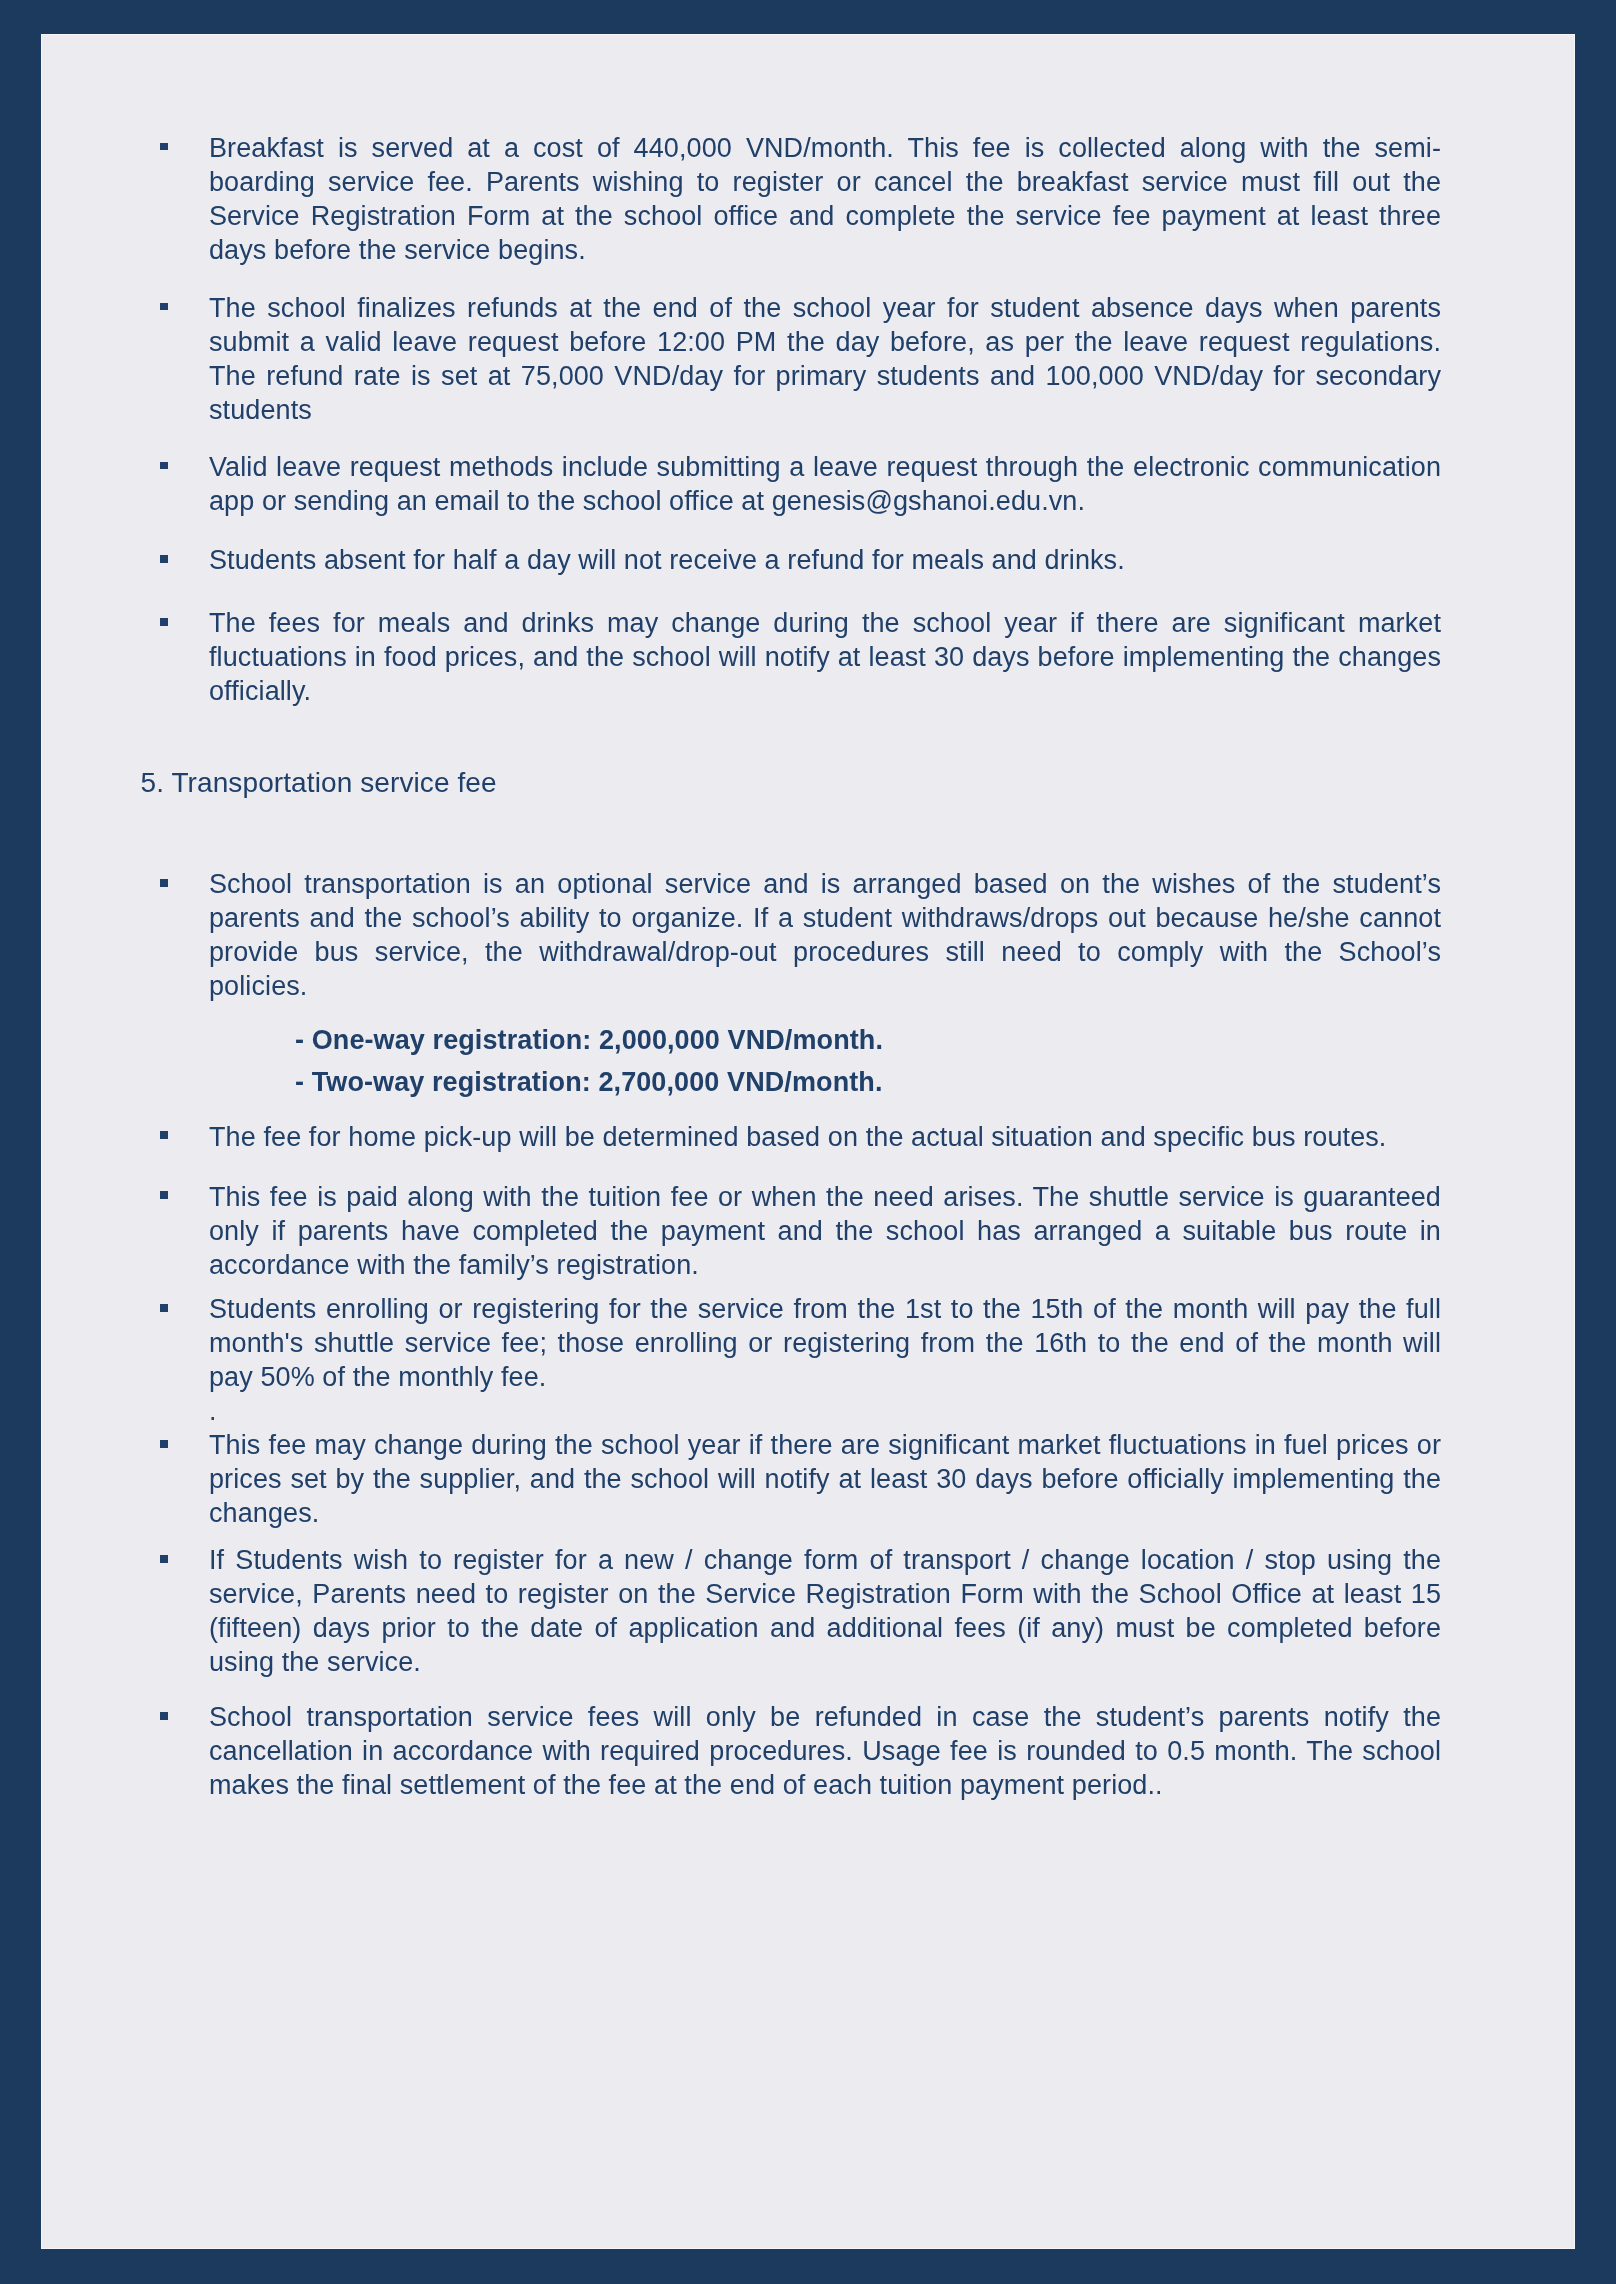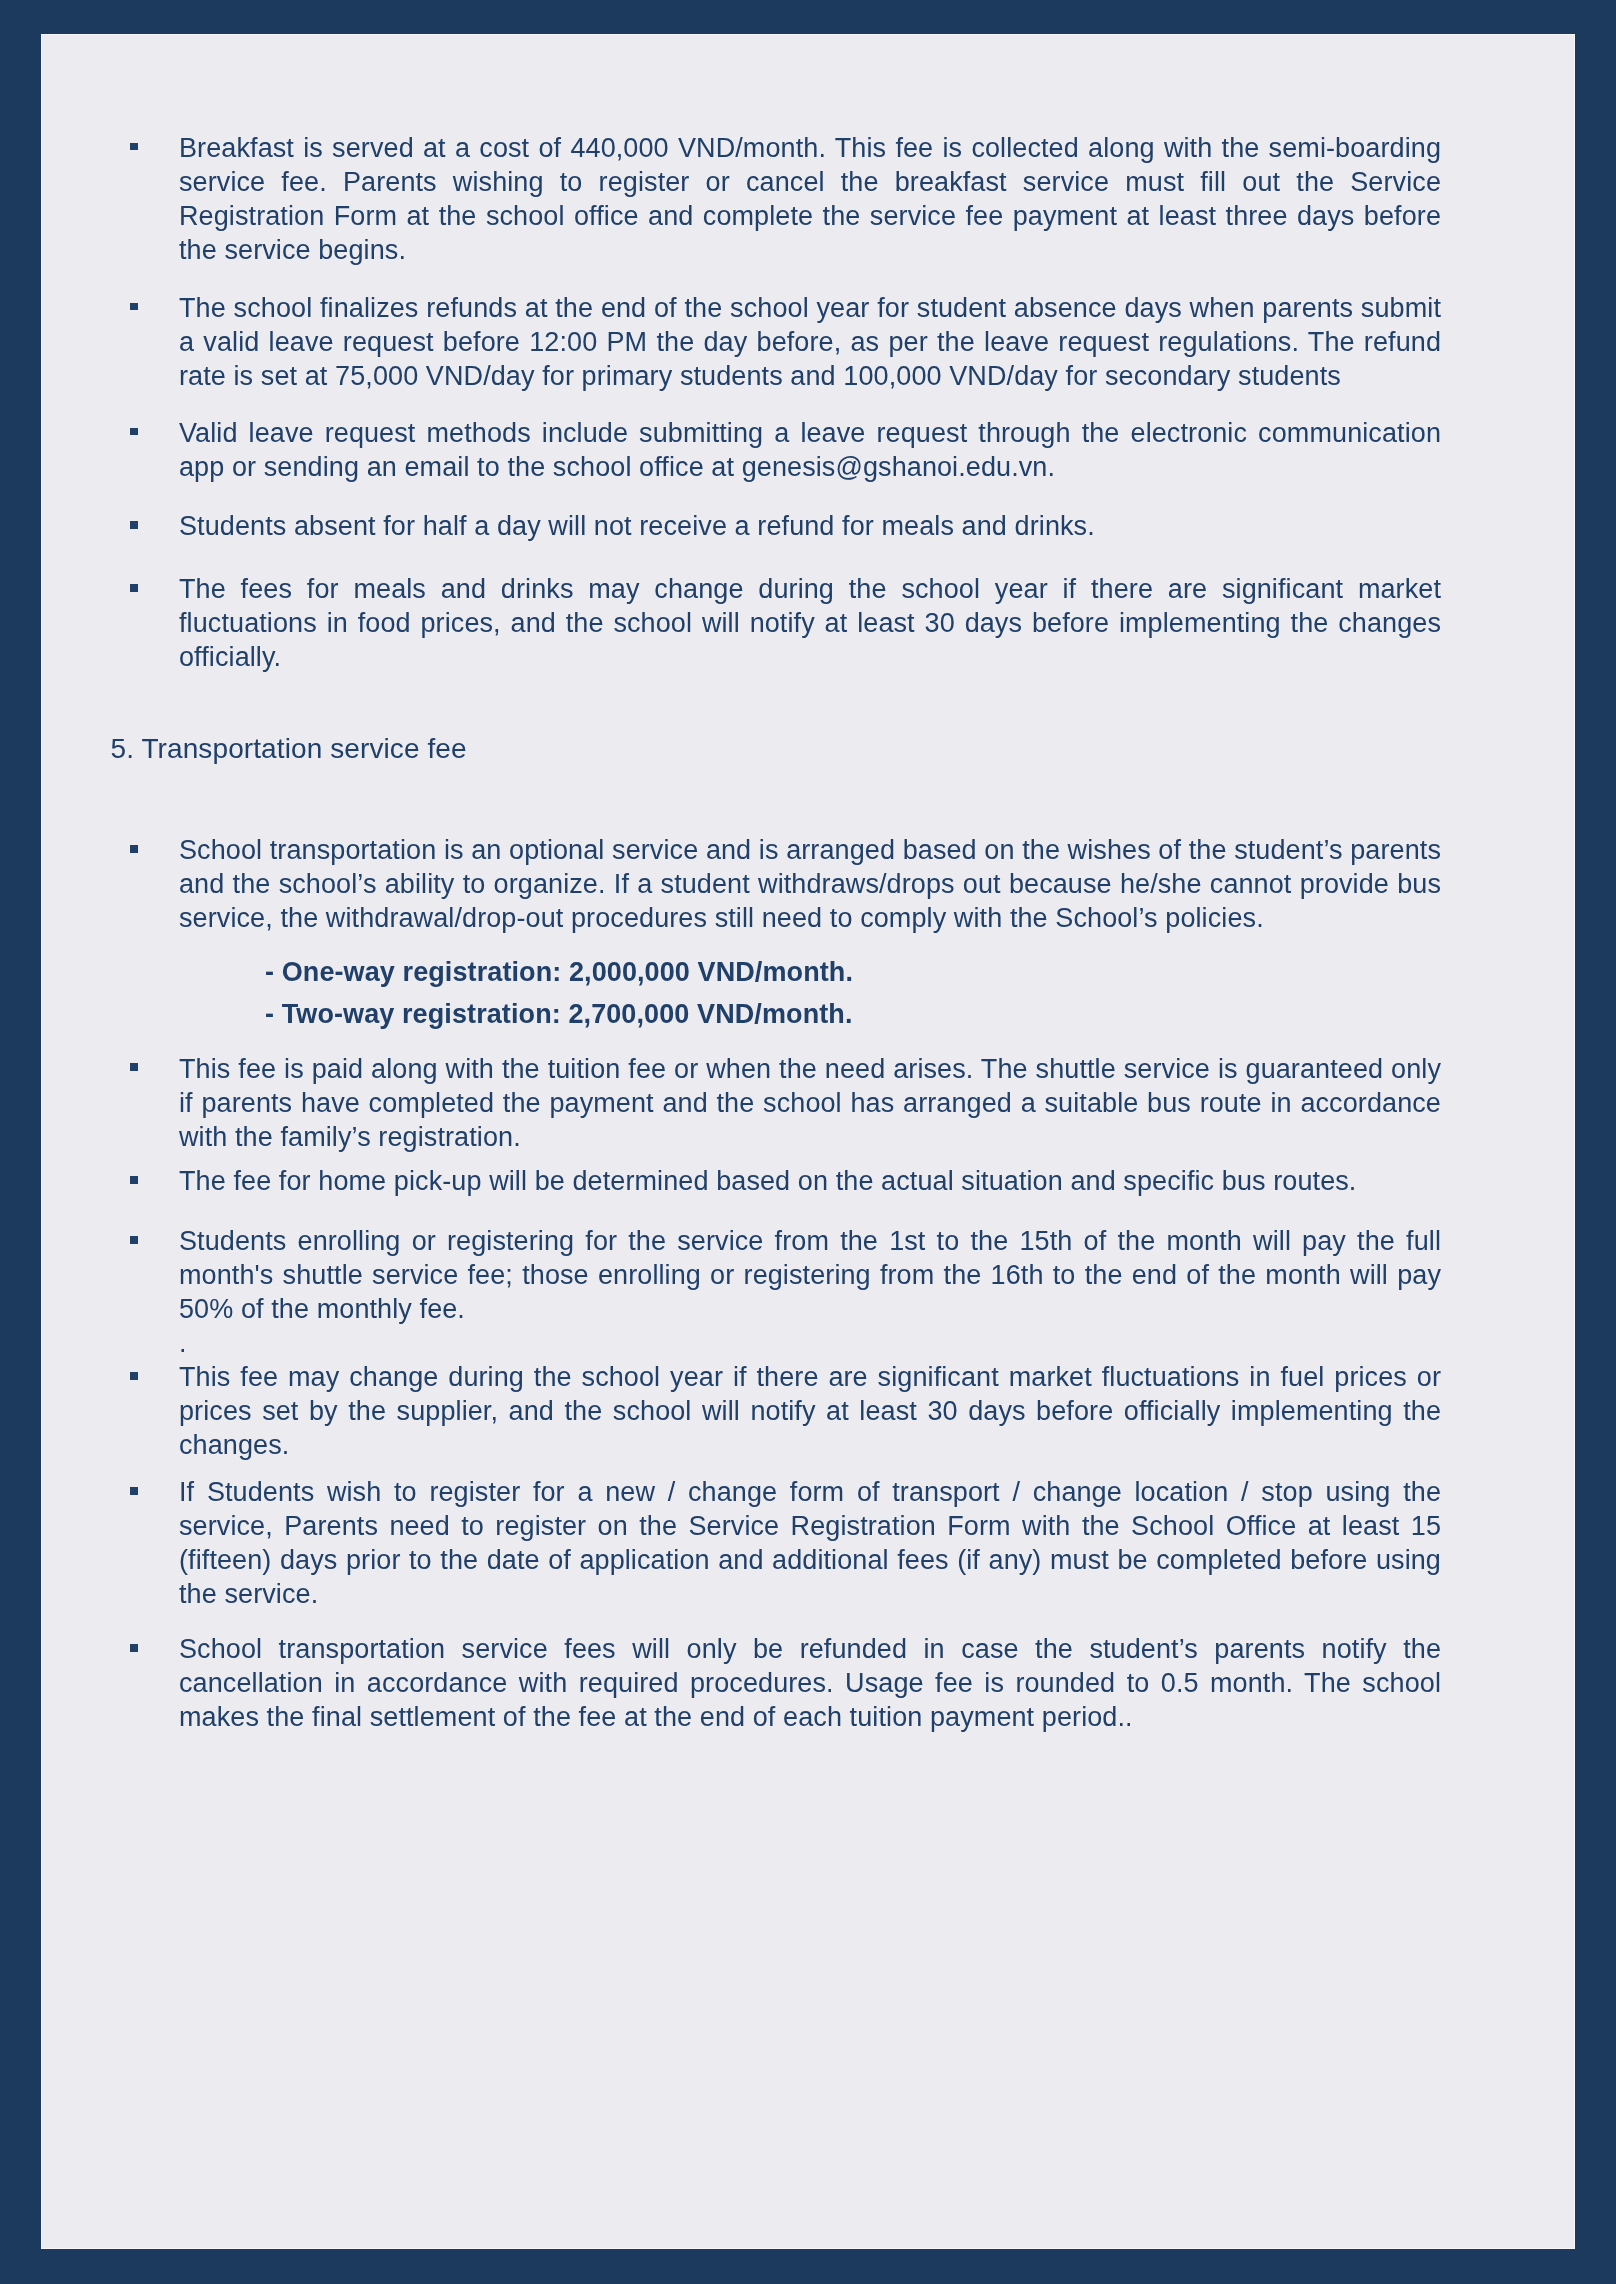--- a/index.html
+++ b/index.html
@@ -15,21 +15,21 @@
     font-family:"Liberation Sans", sans-serif;
     color:var(--text);
   }
   .panel{
     position:absolute;
     left:41px;top:34px;
     width:1534px;height:2215px;
     box-sizing:border-box;
     background:var(--panel);
     border:1.3px solid #f7f7fa;
-    padding:96px 133px 0 88px;
+    padding:96px 133px 0 118px;
     overflow:hidden;
   }
   .item{display:flex;align-items:flex-start;}
   .mcol{flex:0 0 49px;}
   .sq{
     display:block;width:7.8px;height:7.8px;
     margin-top:11.7px;
     background:var(--text);
   }
   .txt{
@@ -104,31 +104,31 @@
     <div class="item mb30">
       <span class="mcol">
           <span class="sq"></span>
         </span>
       <p class="txt">School transportation is an optional service and is arranged based on the wishes of the student’s parents and the school’s ability to organize. If a student withdraws/drops out because he/she cannot provide bus service, the withdrawal/drop-out procedures still need to comply with the School’s policies.</p>
     </div>
 
     <p class="sub mb12">- One-way registration: 2,000,000 VND/month.</p>
     <p class="sub mb32">- Two-way registration: 2,700,000 VND/month.</p>
 
+    <div class="item mb40">
+      <span class="mcol">
+          <span class="sq"></span>
+        </span>
+      <p class="txt">The fee for home pick-up will be determined based on the actual situation and specific bus routes.</p>
+    </div>
     <div class="item mb16">
       <span class="mcol">
           <span class="sq"></span>
         </span>
       <p class="txt">This fee is paid along with the tuition fee or when the need arises. The shuttle service is guaranteed only if parents have completed the payment and the school has arranged a suitable bus route in accordance with the family’s registration.</p>
-    </div>
-    <div class="item mb40">
-      <span class="mcol">
-          <span class="sq"></span>
-        </span>
-      <p class="txt">The fee for home pick-up will be determined based on the actual situation and specific bus routes.</p>
     </div>
     <div class="item mb0">
       <span class="mcol">
           <span class="sq"></span>
         </span>
       <p class="txt">Students enrolling or registering for the service from the 1st to the 15th of the month will pay the full month's shuttle service fee; those enrolling or registering from the 16th to the end of the month will pay 50% of the monthly fee.</p>
     </div>
 
     <p class="dotline mb0">.</p>
 

